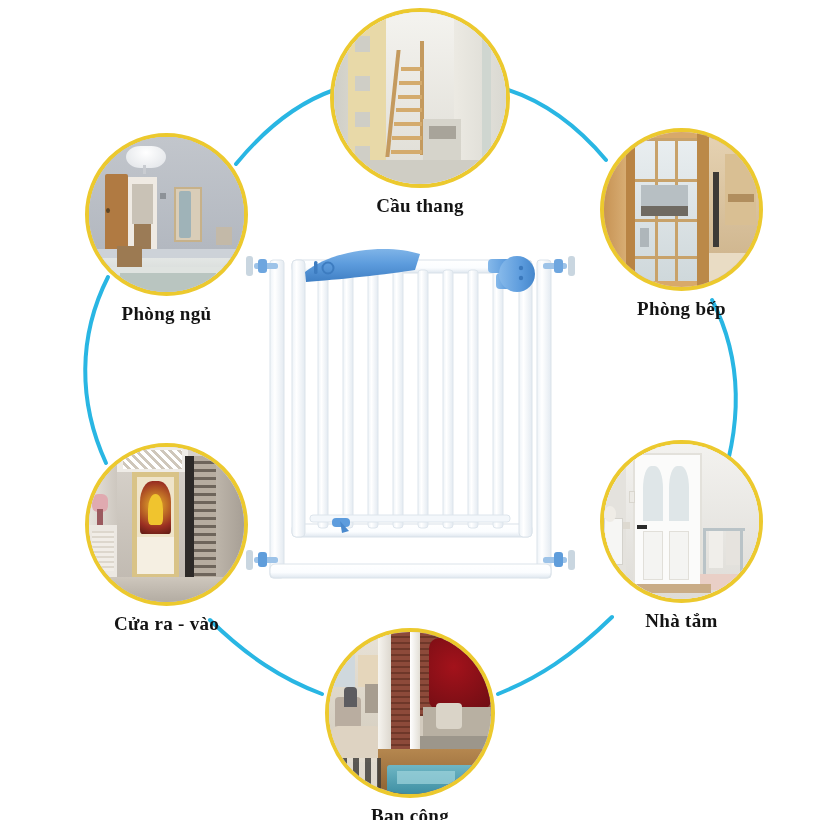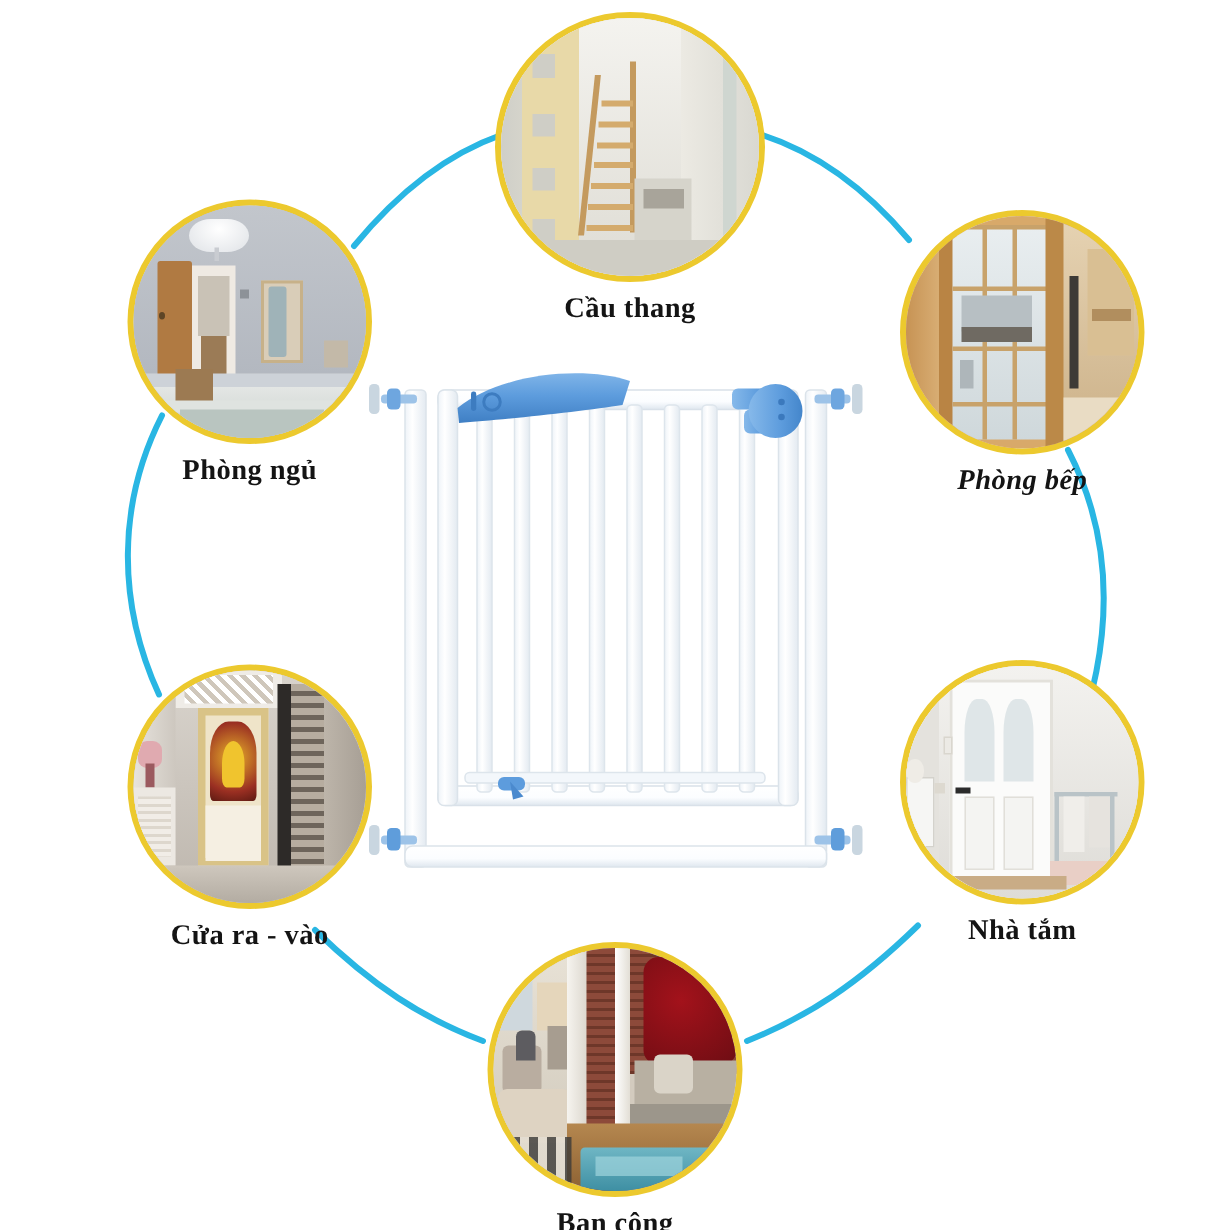--- a/index.html
+++ b/index.html
@@ -221,21 +221,21 @@
         <div class="sv" style="left:38%;top:40%;width:13%;height:4px;background:#d4ab6d;"></div>
         <div class="sv" style="left:39%;top:32%;width:12%;height:4px;background:#d4ab6d;"></div>
         <div class="sv" style="left:52%;top:62%;width:22%;height:30%;background:#d6d4cb;"></div>
         <div class="sv" style="left:55%;top:66%;width:16%;height:8%;background:#a8a49a;"></div>
         <div class="sv" style="left:0;top:86%;width:100%;height:14%;background:#cfcdc4;"></div>
       </div>
     </div>
     <div class="caption">Cầu thang</div>
   </div>
 
-  <div class="node" style="left:600px;top:140px;width:163px;font-style:italic;">
+  <div class="node" style="left:600px;top:128px;width:163px;">
     <div class="circle" style="width:163px;height:163px;">
       <div class="scene" style="background:#d8a96a;">
         <div class="sv" style="left:0;top:0;width:18%;height:100%;background:linear-gradient(90deg,#c79354,#dcb47c);"></div>
         <div class="sv" style="left:14%;top:2%;width:8%;height:96%;background:#b98444;"></div>
         <div class="sv" style="left:20%;top:4%;width:42%;height:92%;background:linear-gradient(180deg,#e9eef0,#cfd8db);"></div>
         <div class="sv" style="left:20%;top:4%;width:42%;height:3px;background:#c8a26a;"></div>
         <div class="sv" style="left:20%;top:30%;width:42%;height:3px;background:#c8a26a;"></div>
         <div class="sv" style="left:20%;top:56%;width:42%;height:3px;background:#c8a26a;"></div>
         <div class="sv" style="left:20%;top:80%;width:42%;height:3px;background:#c8a26a;"></div>
         <div class="sv" style="left:33%;top:4%;width:3px;height:92%;background:#c8a26a;"></div>

